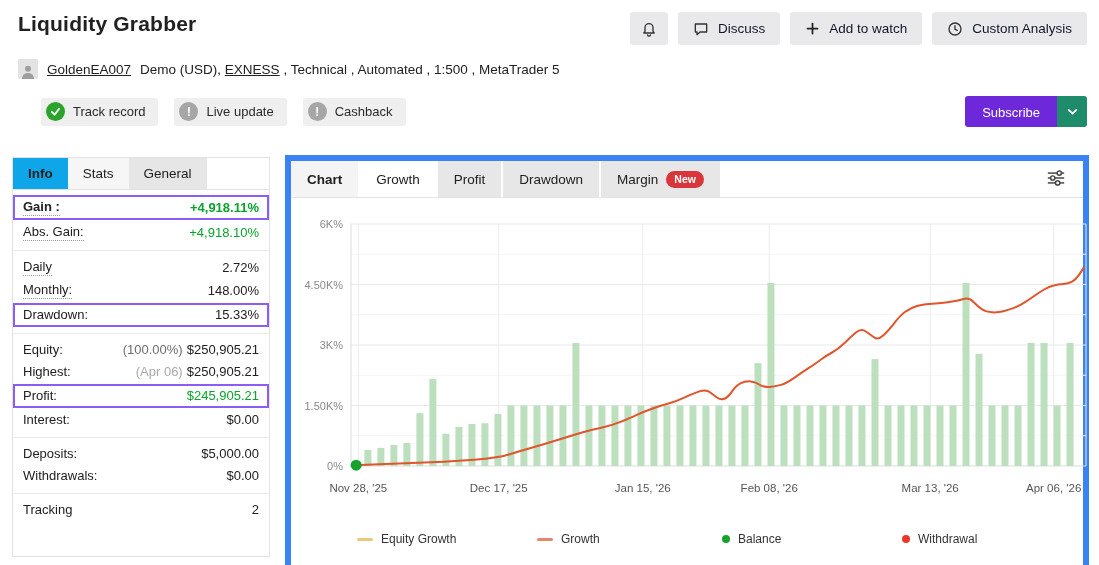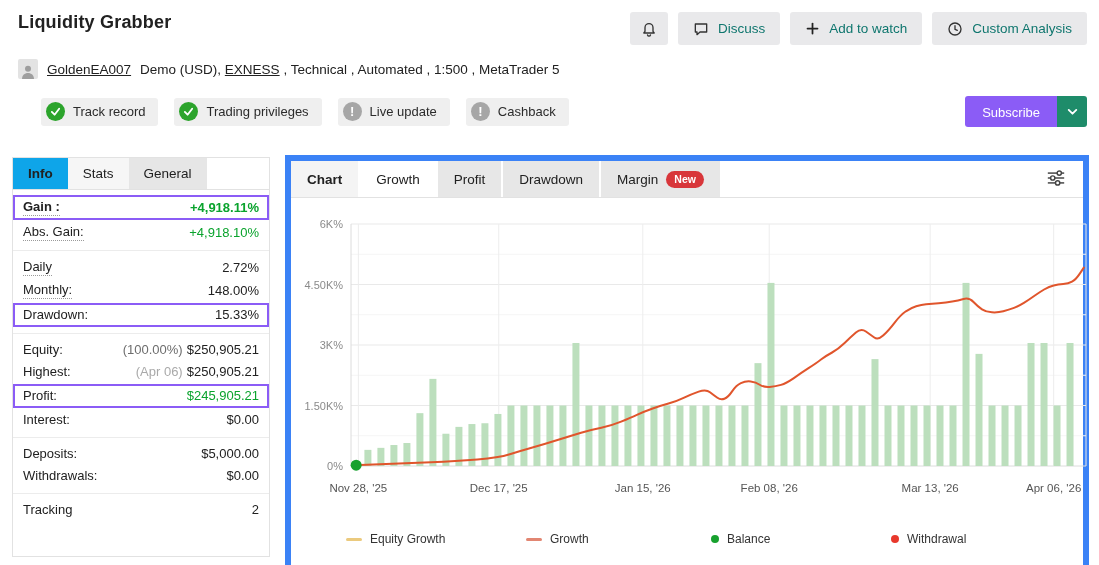--- a/index.html
+++ b/index.html
@@ -4,41 +4,41 @@
 <style>
   * { box-sizing: border-box; }
   html,body { margin:0; padding:0; }
   body {
     width:1099px; height:565px; position:relative; overflow:hidden;
     background:#ffffff; color:#212121;
     font-family:"Liberation Sans", sans-serif;
   }
   
   .header { display:flex; justify-content:space-between; align-items:flex-start; padding:12px 12px 0 18px; }
-  .page-title { font-size:18px; font-weight:bold; letter-spacing:0.2px; }
+  .page-title { font-size:21px; font-weight:bold; letter-spacing:0.2px; }
   .actions { display:flex; gap:10px; }
   .action-btn {
     display:flex; align-items:center; gap:9px; background:#e9e9eb; border:none; border-radius:3px;
-    height:33px; padding:0 15px; font-size:13.5px; color:#0f766e; cursor:pointer;
+    height:33px; padding:0 15px; font-size:13.5px; color:#0f172a; cursor:pointer;
     font-family:"Liberation Sans", sans-serif;
   }
   .action-btn.icon-only { padding:0 11px; }
   .action-btn svg { display:block; }
   
   .user-row { display:flex; align-items:center; gap:9px; padding:14px 18px 0; font-size:13.5px; }
   .avatar { width:20px; height:20px; background:#e3e3e3; border-radius:2px; display:flex; align-items:flex-end; justify-content:center; overflow:hidden; }
   .user-link { color:#212121; text-decoration:underline; cursor:pointer; }
   .broker-link { color:#212121; text-decoration:underline; cursor:pointer; }
   
   .badges-row { display:flex; align-items:center; padding:17px 12px 0 12px;margin-left:29px; }
   .badges { display:flex; gap:16px; }
   .badge { display:flex; align-items:center; gap:8px; background:#efefef; height:28px; padding:0 13px 0 5px; border-radius:3px; font-size:13px; color:#2b2b2b; }
   .badge .bicon { width:19px; height:19px; border-radius:50%; display:flex; align-items:center; justify-content:center; color:#fff; font-weight:bold; font-size:13px; }
   .subscribe { margin-left:auto; display:flex; height:31px; border-radius:3px; overflow:hidden; cursor:pointer; }
-  .sub-main { background:#8b5cf6; color:#fff; padding:16px 17px; display:flex; align-items:center; font-size:13px; }
+  .sub-main { background:#6d28d9; color:#fff; padding:16px 17px; display:flex; align-items:center; font-size:13px; }
   .sub-caret { background:#1e8c6a; width:30px; display:flex; align-items:center; justify-content:center; }
   
   .info-panel { position:absolute; left:12px; top:157px; width:258px; height:400px; border:1px solid #e2e2e2; background:#fff; }
   .ptabs { display:flex; border-bottom:1px solid #e2e2e2; }
   .ptab { padding:8px 15px; font-size:13.5px; cursor:pointer; color:#212121; }
   .ptab.t-active { background:#0ea5e9; font-weight:bold; }
   .ptab.t-mid { background:#f6f6f6; }
   .ptab.t-gray { background:#e6e6e6; }
   .info-rows { padding:4px 0 0; }
   .srow { display:flex; justify-content:space-between; align-items:center; padding:3px 10px; font-size:13px; line-height:16px; }
@@ -53,21 +53,21 @@
   .divider { border-top:1px solid #ececec; margin:6px 0 5px; }
   
   .chart-panel { position:absolute; left:285px; top:155px; width:804px; height:500px; border:6px solid #3b82f6; background:#fff; }
   .ctabs { display:flex; align-items:stretch; height:37px; border-bottom:1px solid #e2e2e2; }
   .ctab { display:flex; align-items:center; padding:0 16px; font-size:13.5px; background:#e7e7e7; margin-right:2px; cursor:pointer; white-space:nowrap; }
   .ctab.label-tab { background:#f4f4f4; font-weight:bold; }
   .ctab.active { background:#fff; }
   .new-badge { background:#d8363a; color:#fff; font-size:10.5px; font-weight:bold; padding:2.5px 8px; border-radius:10px; margin-left:8px; }
   .filter-btn { margin-left:auto; display:flex; align-items:center; padding:0 17px; cursor:pointer; background:#fff; border:none; }
   .chart-area { position:relative; }
-  .legend-row { position:absolute; left:0; top:368px; width:100%; height:26px; }
+  .legend-row { position:absolute; left:11px; top:368px; width:100%; height:26px; }
   .legend-item { position:absolute; display:flex; align-items:center; gap:8px; font-size:12px; color:#333; top:3px; }
   .lg-line { width:16px; height:3px; border-radius:2px; }
   .lg-dot { width:8px; height:8px; border-radius:50%; }
 </style>
 </head>
 <body>
 
 <div class="header">
   <div class="page-title">Liquidity Grabber</div>
   <div class="actions" id="header-actions">
@@ -123,28 +123,20 @@
 
 <div class="badges-row">
   <div class="badges" id="badges">
       <div class="badge">
         <span class="bicon" style="background: rgb(44, 164, 44);">
           <svg width="11" height="11" viewBox="0 0 24 24" fill="none" stroke="#fff" stroke-width="4" stroke-linecap="round" stroke-linejoin="round">
             <polyline points="4,13 10,19 20,6"></polyline>
           </svg>
         </span>
         <span>Track record</span>
-      </div>
-      <div class="badge">
-        <span class="bicon" style="background: rgb(44, 164, 44);">
-          <svg width="11" height="11" viewBox="0 0 24 24" fill="none" stroke="#fff" stroke-width="4" stroke-linecap="round" stroke-linejoin="round">
-            <polyline points="4,13 10,19 20,6"></polyline>
-          </svg>
-        </span>
-        <span>Trading privileges</span>
       </div>
       <div class="badge">
         <span class="bicon" style="background: rgb(166, 166, 166);">!</span>
         <span>Live update</span>
       </div>
       <div class="badge">
         <span class="bicon" style="background: rgb(166, 166, 166);">!</span>
         <span>Cashback</span>
       </div>
     </div>

